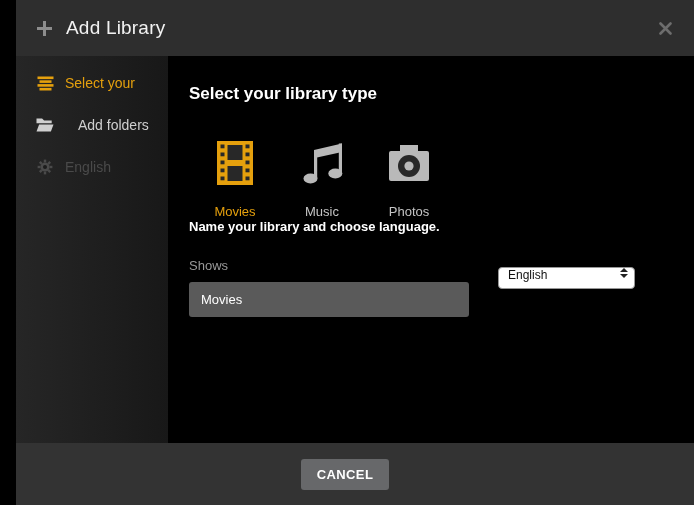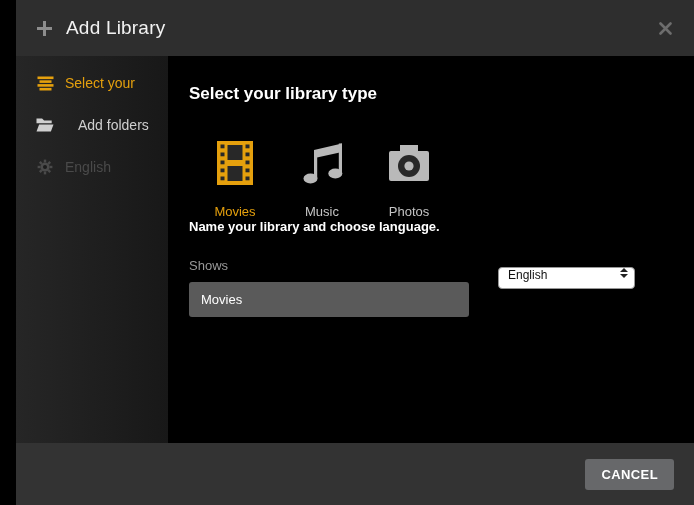--- a/index.html
+++ b/index.html
@@ -92,21 +92,21 @@
   .select .arrows .down {
     width: 0; height: 0;
     border-left: 4px solid transparent; border-right: 4px solid transparent;
     border-top: 4px solid #222;
   }
 
   
   .footer {
     height: 62px; flex: 0 0 62px;
     background: #333333;
-    display: flex; align-items: center; justify-content: flex-end;
+    display: flex; align-items: center; justify-content: center;
     padding-right: 20px; gap: 20px;
   }
   .btn {
     height: 31px; border: none; border-radius: 3px;
     font-family: "Liberation Sans", sans-serif;
     font-size: 13px; font-weight: 700; letter-spacing: 0.4px;
     color: #ffffff; cursor: pointer; padding: 0 16px;
   }
   .btn.cancel { background: #67686a; }
   .btn.next   { background: #df8615; text-shadow: 0 1px 1px rgba(0,0,0,0.35); padding: 0 15px; }

